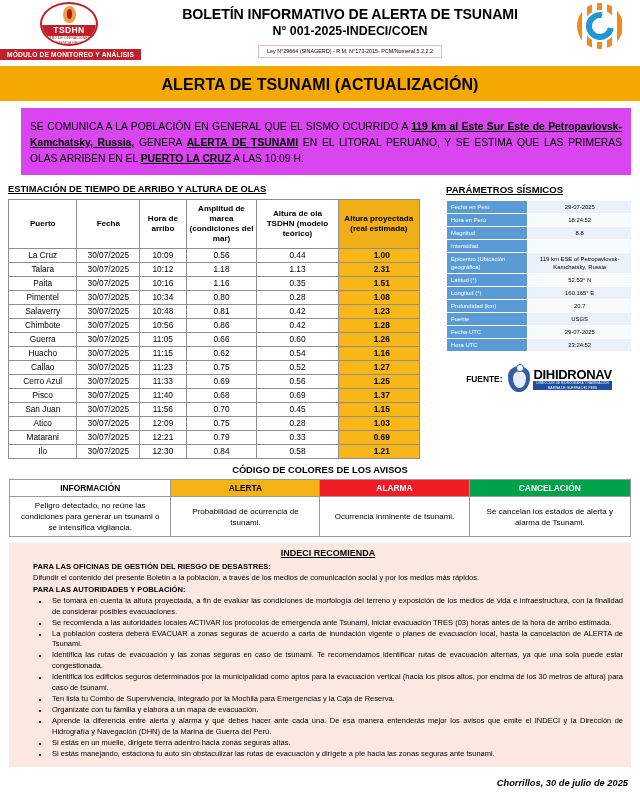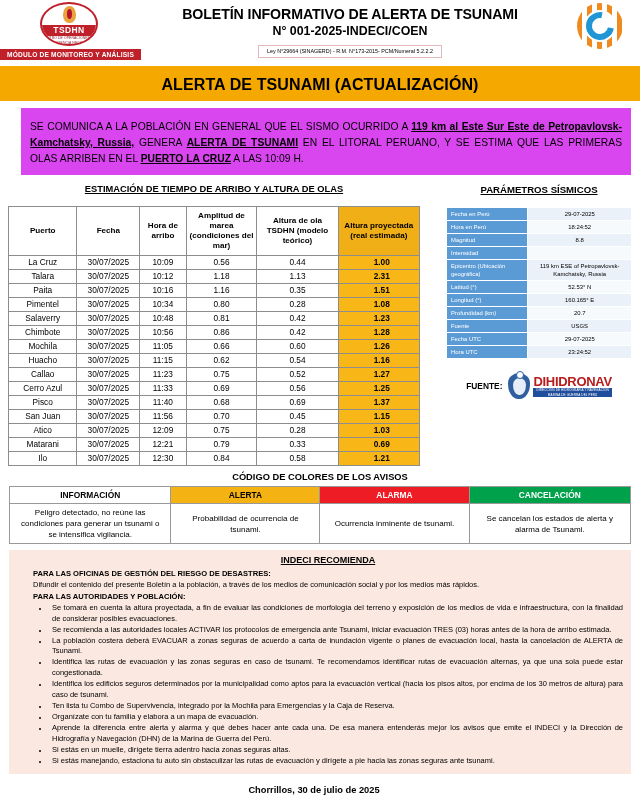--- a/index.html
+++ b/index.html
@@ -175,25 +175,25 @@
   .mid {
     display: flex;
     padding: 0 8px;
     margin-top: 9px;
     align-items: flex-start;
   }
   .left-col { flex: 0 0 412px; }
   .right-col { flex: 1; padding-left: 26px; }
 
   .section-title {
-    text-align: center;
+    text-align: left;
     font-size: 9.3px;
     font-weight: bold;
     text-decoration: underline;
-    margin-bottom: 12px;
+    margin-bottom: 5px;
   }
   .section-title.right { font-size: 9.6px; }
 
   table { border-collapse: collapse; }
 
   
   .arr-table {
     width: 100%;
     font-size: 8.3px;
   }
@@ -284,21 +284,21 @@
     top: -2px; left: 8px;
     width: 6px; height: 6px;
     border: 1.4px solid #2f5f9e;
     border-radius: 50%;
     background: #fff;
   }
   .dihi-text { line-height: 1; }
   .dihi-name {
     font-size: 13px;
     font-weight: bold;
-    color: #b91c1c;
+    color: #000000;
     letter-spacing: -.3px;
   }
   .dihi-sub1, .dihi-sub2 {
     background: #1f4e9c;
     color: #fff;
     font-size: 3.1px;
     text-align: center;
     letter-spacing: .1px;
     line-height: 4.6px;
   }
@@ -363,23 +363,24 @@
   .rec-list li {
     font-size: 7.5px;
     line-height: 10.6px;
     text-align: justify;
     margin-bottom: .5px;
     padding-left: 3px;
   }
   .rec-list li::marker { font-size: 6px; }
 
   .footer-date {
-    text-align: center;
+    text-align: right;
     padding: 7px 12px 0 0;
     font-size: 9.3px;
+    font-style: italic;
     font-weight: bold;
   }
 </style>
 </head>
 <body>
 
 <div class="header">
   <div class="coen-block">
     <div class="coen-seal">
       <div class="coen-circle">
@@ -472,21 +473,21 @@
           </tr>
           <tr>
             <td class="col-puerto">Chimbote</td>
             <td class="col-fecha">30/07/2025</td>
             <td class="col-hora">10:56</td>
             <td class="col-amp">0.86</td>
             <td class="col-tsdhn">0.42</td>
             <td class="col-proy hl">1.28</td>
           </tr>
           <tr>
-            <td class="col-puerto">Mochila</td>
+            <td class="col-puerto">Guerra</td>
             <td class="col-fecha">30/07/2025</td>
             <td class="col-hora">11:05</td>
             <td class="col-amp">0.66</td>
             <td class="col-tsdhn">0.60</td>
             <td class="col-proy hl">1.26</td>
           </tr>
           <tr>
             <td class="col-puerto">Huacho</td>
             <td class="col-fecha">30/07/2025</td>
             <td class="col-hora">11:15</td>

